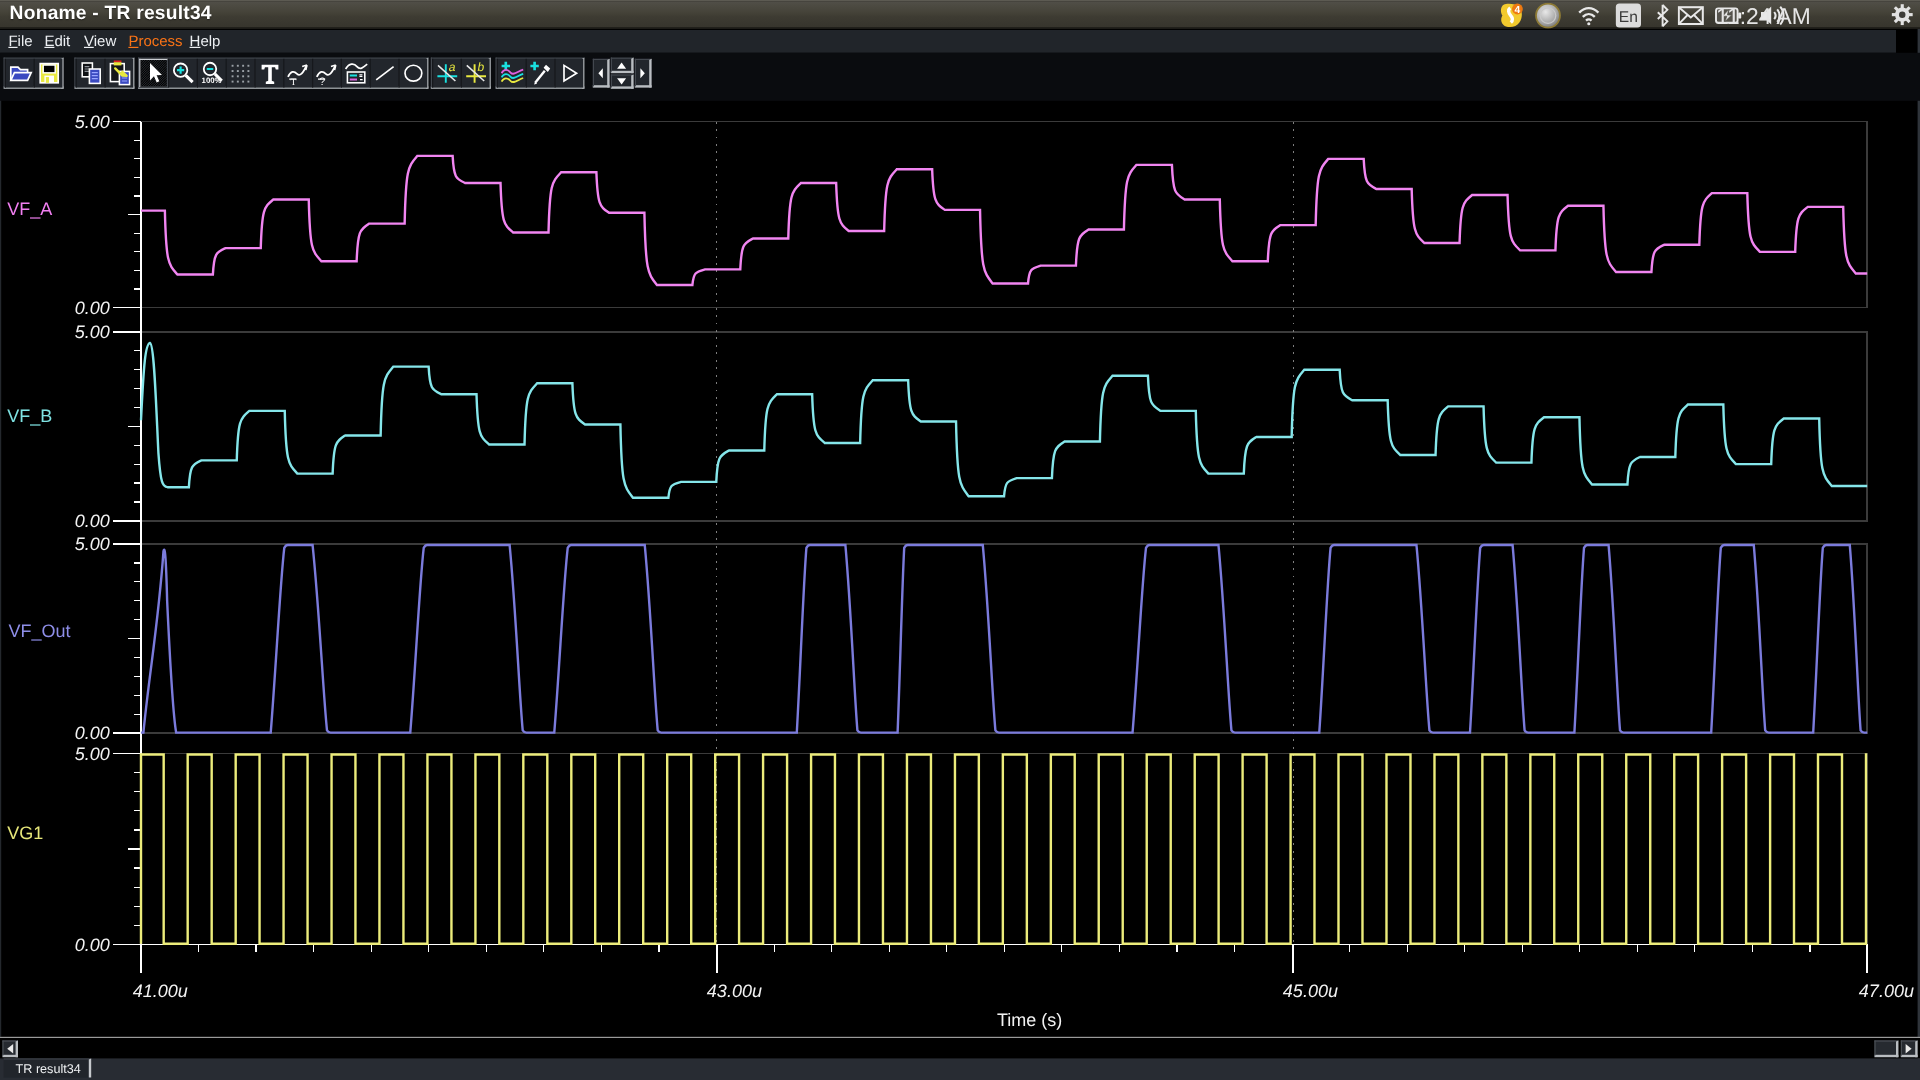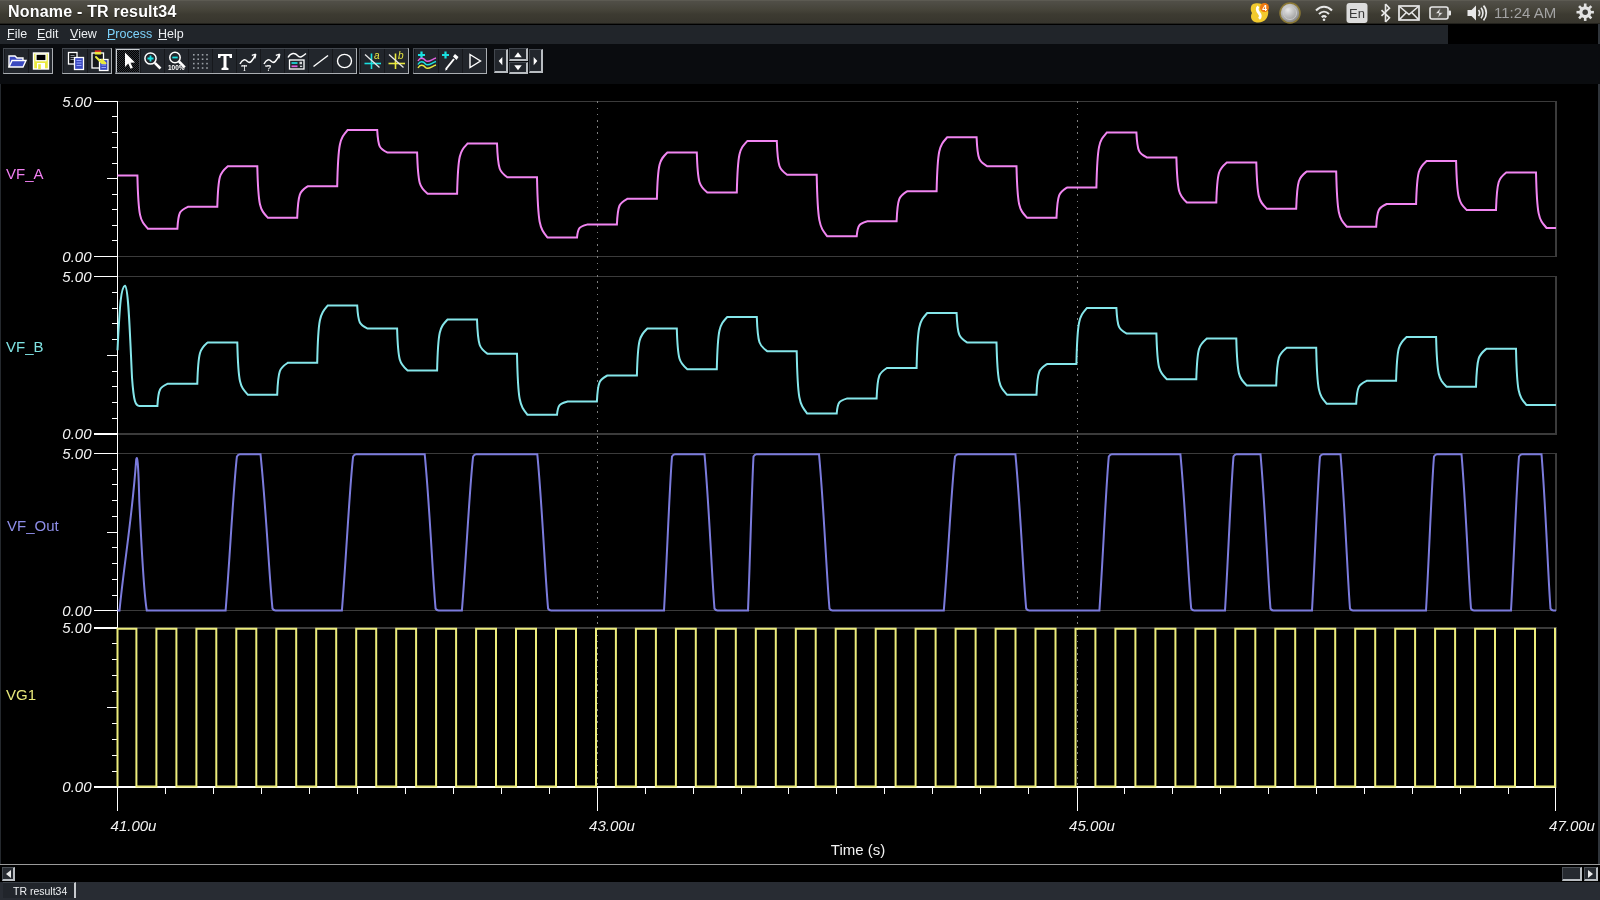--- a/index.html
+++ b/index.html
@@ -2,22 +2,22 @@
 <html><head><meta charset="utf-8"><title>Noname - TR result34</title>
 <style>
 *{margin:0;padding:0;box-sizing:border-box}
 html,body{width:1600px;height:900px;background:#000;overflow:hidden;
  font-family:"Liberation Sans",sans-serif}
 #topbar{position:absolute;left:0;top:0;width:1600px;height:24px;
  background:linear-gradient(#514f48 0%,#454339 42%,#3d3b32 60%,#37352d 100%);
  border-top:1px solid #5c5a52;border-bottom:1px solid #23221d}
 #title{position:absolute;left:8px;top:3px;color:#fff;font-size:16px;font-weight:bold;
  text-shadow:0 1px 1px rgba(0,0,0,.55);letter-spacing:.2px}
-#clock{position:absolute;left:1494px;top:4px;color:#a3a3a3;font-size:15px}
-#menubar{position:absolute;left:0;top:25px;width:1448px;height:19px;background:#21252a}
+#clock{position:absolute;left:1430px;top:4px;color:#e5e5e5;font-size:19px}
+#menubar{position:absolute;left:0;top:25px;width:1580px;height:19px;background:#21252a}
 .mi{position:absolute;top:2px;color:#eceff2;font-size:12.5px}
 .mi u{text-decoration:underline}
 #toolbar{position:absolute;left:0;top:44px;width:1600px;height:40px;background:#0a0c0f}
 .tgrp{position:absolute;top:48px;height:26px;background:#22262c;
  border-right:2px solid #aaaeb2;border-bottom:2px solid #aaaeb2;
  border-left:1px solid #43484f;border-top:1px solid #43484f}
 .tbtn{position:absolute;top:49px;height:24px;background:#22262c;display:flex;
  align-items:center;justify-content:center;border-left:1px solid #16181c}
 .tbtn.pressed{background-image:linear-gradient(45deg,#2c3036 25%,transparent 25%,transparent 75%,#2c3036 75%),
  linear-gradient(45deg,#2c3036 25%,transparent 25%,transparent 75%,#2c3036 75%);
@@ -96,21 +96,21 @@
     <rect x="7.9" y="0.5" width="2.6" height="4" fill="#e2e2e2" transform="rotate(270 9.2 9.2)"></rect>
     <rect x="7.9" y="0.5" width="2.6" height="4" fill="#e2e2e2" transform="rotate(315 9.2 9.2)"></rect>
     <circle cx="9.2" cy="9.2" r="6" fill="#e2e2e2"></circle>
     <circle cx="9.2" cy="9.2" r="2.7" fill="#3c3b37"></circle>
   </svg>
 <div id="clock">11:24 AM</div>
 <div id="menubar">
  <span class="mi" style="left:7px"><u>F</u>ile</span>
  <span class="mi" style="left:37px"><u>E</u>dit</span>
  <span class="mi" style="left:70px"><u>V</u>iew</span>
- <span class="mi" style="left:107px;color:#7dd3fc"><u>P</u>rocess</span>
+ <span class="mi" style="left:107px;color:#f97316"><u>P</u>rocess</span>
  <span class="mi" style="left:158px"><u>H</u>elp</span>
 </div>
 <div id="toolbar"></div>
 <div class="tgrp" style="left:3px;width:50px"></div>
 <div class="tgrp" style="left:62px;width:50px"></div>
 <div class="tgrp" style="left:115px;width:242px"></div>
 <div class="tgrp" style="left:359px;width:50px"></div>
 <div class="tgrp" style="left:413px;width:74px"></div>
 <div class="tbtn" style="left:4px;width:24px">
     <svg width="22" height="22" viewBox="0 0 22 22">

